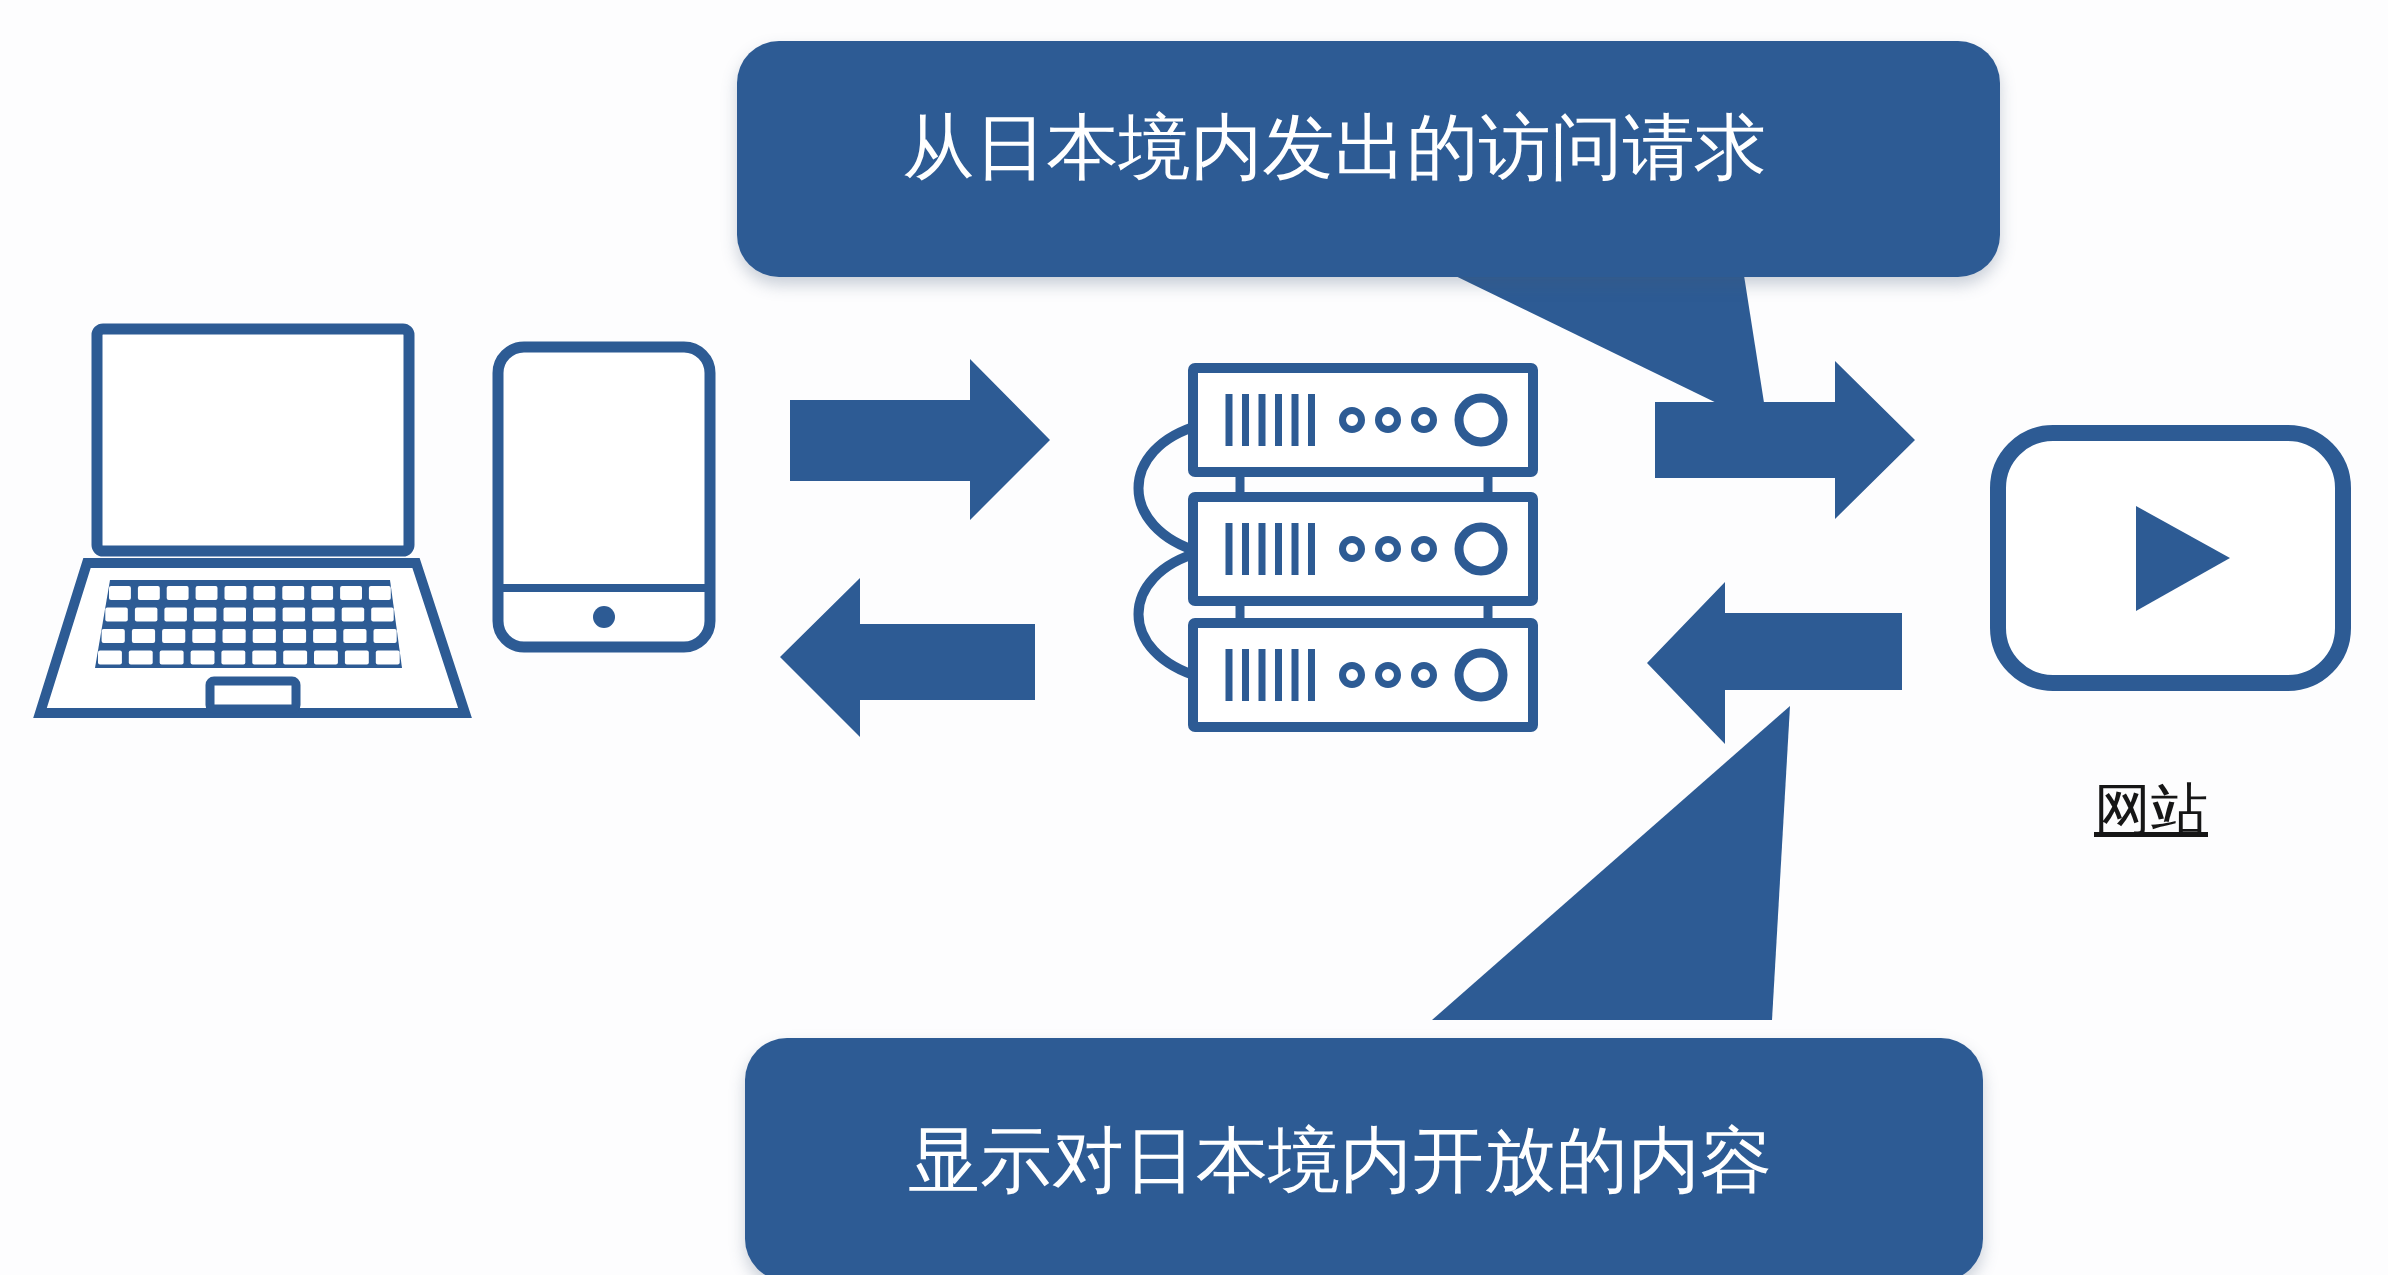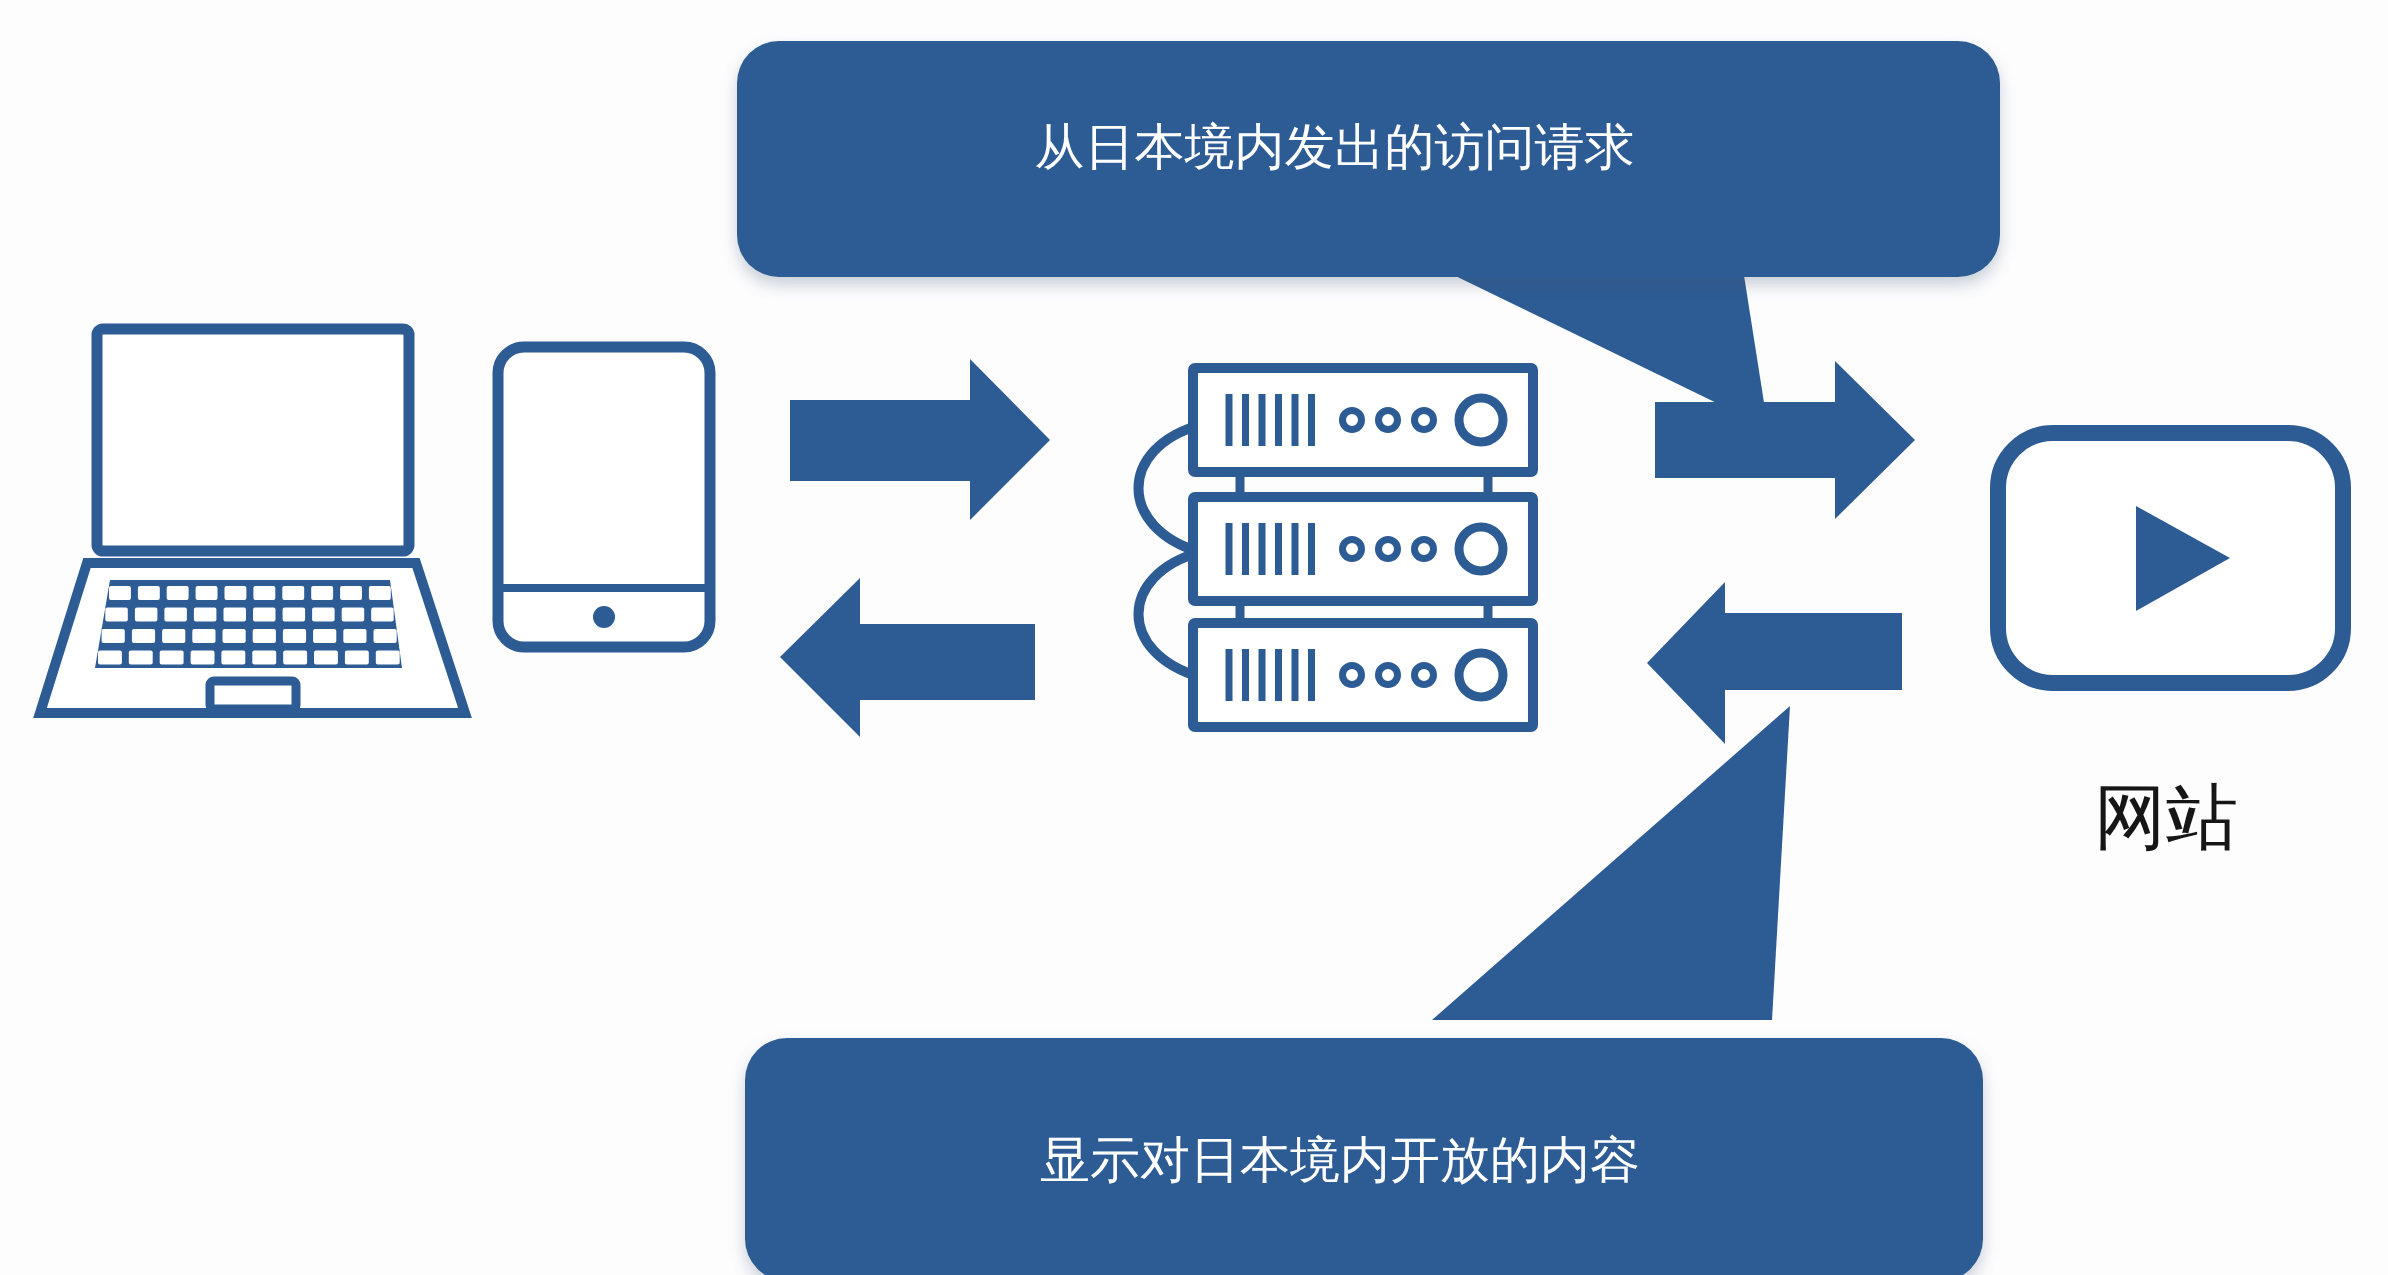--- a/index.html
+++ b/index.html
@@ -11,36 +11,36 @@
   html,body{margin:0;padding:0;background:var(--background);}
   body{font-family:"Liberation Sans",sans-serif;}
   .canvas{position:relative;width:2388px;height:1275px;background:var(--background);overflow:hidden;}
   .canvas svg{position:absolute;left:0;top:0;}
   .bubble{
     position:absolute;
     background:var(--primary);
     border-radius:42px;
     display:flex;align-items:center;justify-content:center;
     color:var(--bubble-text);
-    font-size:50px;
+    font-size:72px;
     line-height:1;
     white-space:nowrap;
     box-shadow:0 8px 16px rgba(70,90,120,.28);
   }
   .bubble.top{left:737px;top:41px;width:1195px;height:236px;padding-right:68px;}
   .bubble.top span{transform:translateY(-12px);}
   .bubble.bottom{left:745px;top:1038px;width:1190px;height:243px;padding-right:48px;}
   .label{
     position:absolute;
     color:var(--label-text);
     line-height:1.05;
     white-space:nowrap;
   }
   .label.devices{left:52px;top:792px;font-size:86px;letter-spacing:1px;}
-  .label.website{left:2094px;top:780px;font-size:72px;}
+  .label.website{left:2094px;top:780px;font-size:57px;text-decoration:underline;}
 </style>
 </head>
 <body>
 
 <div class="canvas">
 
   <svg width="2388" height="1275" viewBox="0 0 2388 1275">
 
     <path d="M1402,250 L1740,250 L1768,428 Z" fill="var(--primary)"></path>
     <path d="M1432,1020 L1772,1020 L1790,706 Z" fill="var(--primary)"></path>

